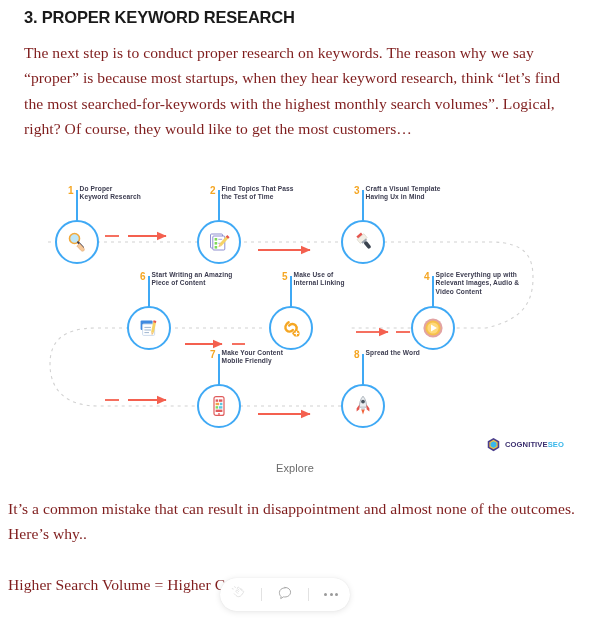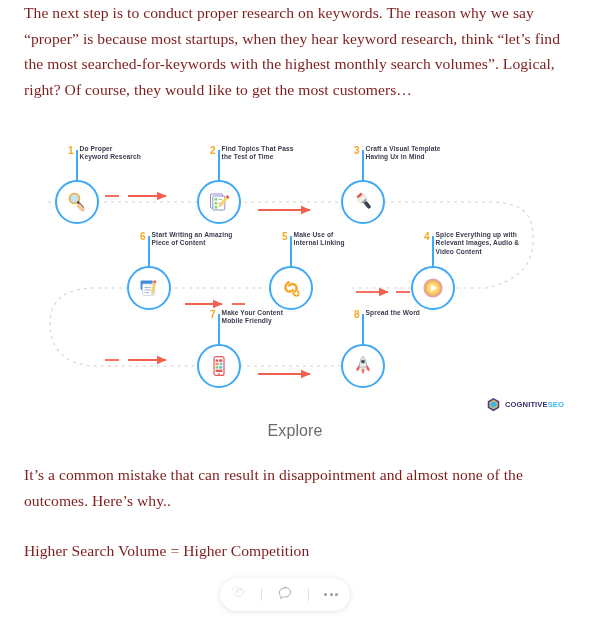--- a/index.html
+++ b/index.html
@@ -125,28 +125,28 @@
     font-weight: bold;
     font-size: 7.6px;
     letter-spacing: 0.1px;
   }
   .wm .w-dark { color: #3a2e6e; }
   .wm .w-blue { color: #39b7ea; }
 
   .figcaption {
     text-align: center;
     font-family: "Liberation Sans", sans-serif;
-    font-size: 16px;
+    font-size: 11px;
     color: #6b6b6b;
     margin-top: 4px;
     letter-spacing: 0.1px;
   }
 
   
-  .after { padding: 0 24px; margin-top: 22px; }
+  .after { padding: 0 8px; margin-top: 22px; }
   .after .para { margin-bottom: 0; }
   .tail { margin-top: 25px; }
 
   
   .floating-toolbar {
     position: absolute;
     left: 220px;
     top: 578px;
     width: 130px;
     height: 33px;
@@ -171,20 +171,21 @@
   .dots { display: flex; gap: 2.4px; align-items: center; }
   .dots i {
     width: 3px; height: 3px; border-radius: 50%;
     background: #9a9a9a; display: block;
   }
 </style>
 </head>
 <body>
 
 <div class="article">
+  <h2 class="section-heading">3. PROPER KEYWORD RESEARCH</h2>
   <p class="para para-lead">The next step is to conduct proper research on keywords. The reason why we say “proper” is because most startups, when they hear keyword research, think “let’s find the most searched-for-keywords with the highest monthly search volumes”. Logical, right? Of course, they would like to get the most customers…</p>
 </div>
 
 <figure class="figure">
   <div class="infographic">
 
     <svg class="wires" viewBox="0 0 590 290">
 
       <path d="M 48 74 L 490 74 C 527 74 533 90 533 110 C 533 140 516 153 486 160 L 350 160" fill="none" stroke="#d2d2d2" stroke-width="1.1" stroke-dasharray="3 4"></path>
 

